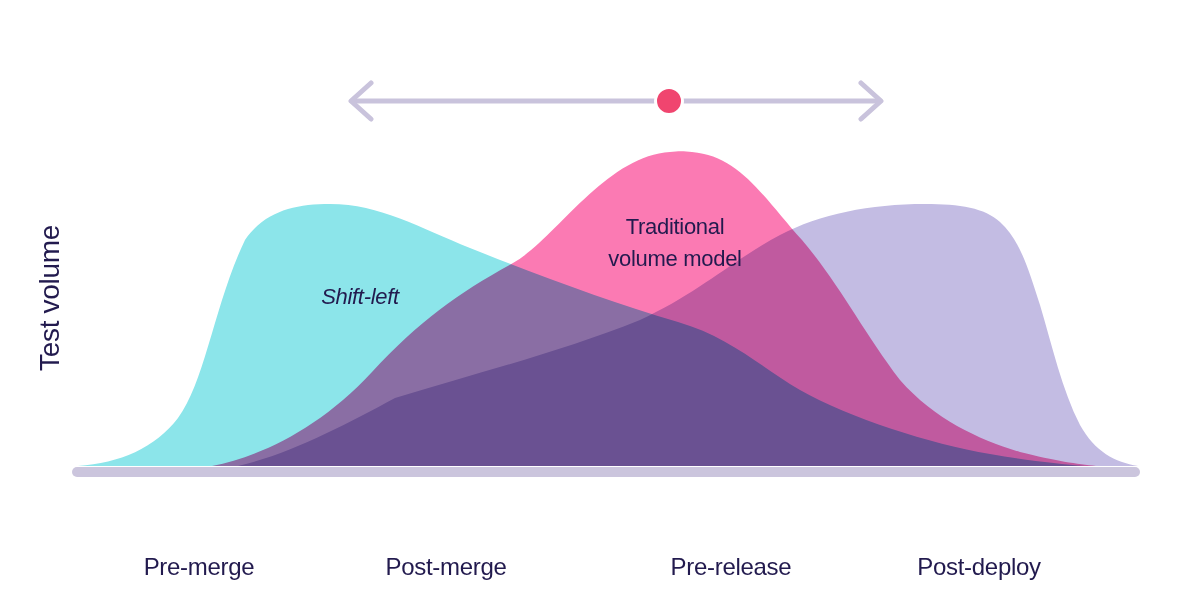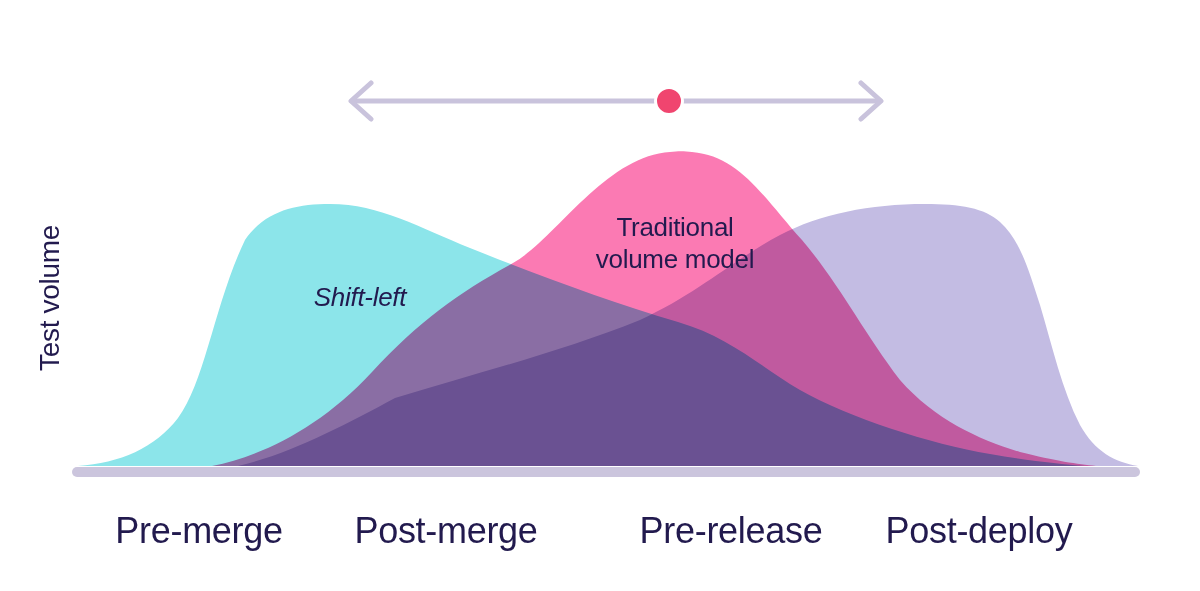--- a/index.html
+++ b/index.html
@@ -15,22 +15,22 @@
   svg.layer { position: absolute; left: 0; top: 0; width: 1200px; height: 591px; isolation: isolate; }
   .curve { mix-blend-mode: multiply; }
   .lbl {
     position: absolute;
     transform: translate(-50%, -50%);
     white-space: nowrap;
     font-weight: 500;
     letter-spacing: -0.3px;
     color: #221A4E;
   }
-  .curve-lbl { font-size: 26px; }
-  .axis-lbl  { font-size: 36px; }
+  .curve-lbl { font-size: 22px; }
+  .axis-lbl  { font-size: 24px; margin-top: 36px; }
   .y-label {
     position: absolute;
     left: 50px; top: 298px;
     transform: translate(-50%, -50%) rotate(-90deg);
     white-space: nowrap;
     font-size: 28px;
     font-weight: 500;
     letter-spacing: -0.3px;
     color: #221A4E;
   }

